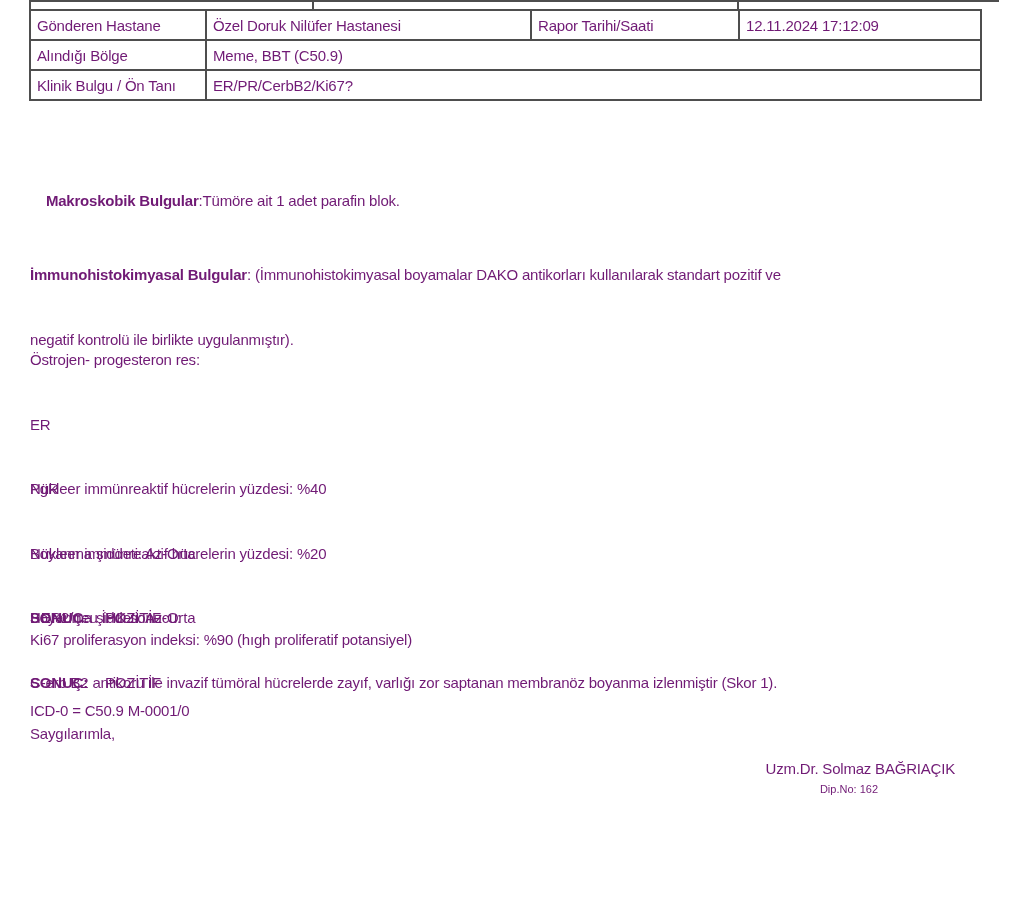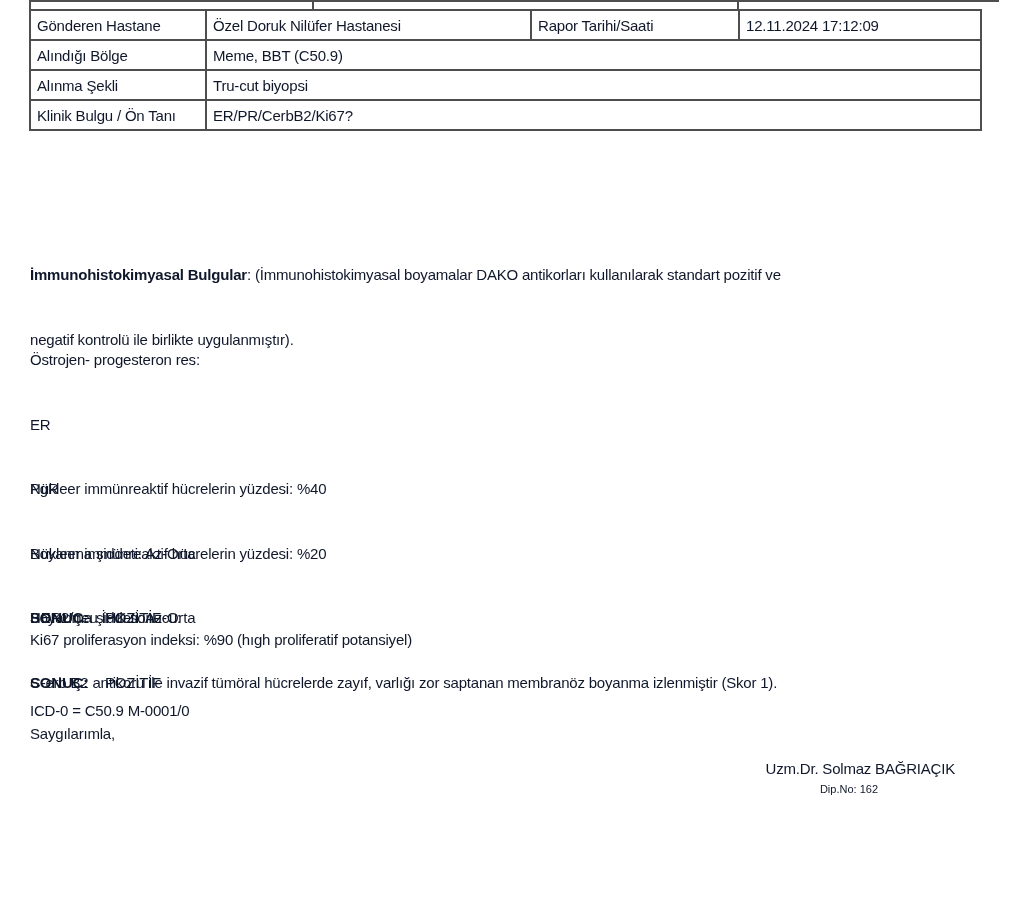--- a/index.html
+++ b/index.html
@@ -2,21 +2,21 @@
 <html lang="tr"><head>
 <meta charset="utf-8">
 <style>
   html, body { margin: 0; padding: 0; background: #ffffff; }
   .page {
     position: relative;
     width: 999px;
     height: 905px;
     background: #ffffff;
     font-family: "Liberation Sans", sans-serif;
-    color: #0f172a;
+    color: #701a75;
     overflow: hidden;
   }
 
   
   .prev-h {
     position: absolute; left: 29px; top: 0;
     width: 977px; height: 2px; background: #4e4e4e;
   }
   .prev-t {
     position: absolute; top: 0;
@@ -85,30 +85,29 @@
         <td>Gönderen Hastane</td>
         <td>Özel Doruk Nilüfer Hastanesi</td>
         <td>Rapor Tarihi/Saati</td>
         <td>12.11.2024 17:12:09</td>
       </tr>
       <tr>
         <td>Alındığı Bölge</td>
         <td colspan="3">Meme, BBT (C50.9)</td>
       </tr>
       <tr>
-        <td>Alınma Şekli</td>
-        <td colspan="3">Tru-cut biyopsi</td>
-      </tr>
-      <tr>
         <td>Klinik Bulgu / Ön Tanı</td>
         <td colspan="3">ER/PR/CerbB2/Ki67?</td>
       </tr>
     </tbody>
   </table>
 
+  <div class="tline" style="top:168px">
+    <span class="b">Makroskobik Bulgular</span><span>:Tümöre ait 1 adet parafin blok.</span>
+  </div>
 
   <div class="tline" style="top:221px">
     <div><span class="b">İmmunohistokimyasal Bulgular</span><span>: (İmmunohistokimyasal boyamalar DAKO antikorları kullanılarak standart pozitif ve</span></div>
     <div>negatif kontrolü ile birlikte uygulanmıştır).</div>
   </div>
 
   <div class="tline" style="top:306px">
     <div>Östrojen- progesteron res:</div>
     <div>ER</div>
     <div>Nükleer immünreaktif hücrelerin yüzdesi: %40</div>

